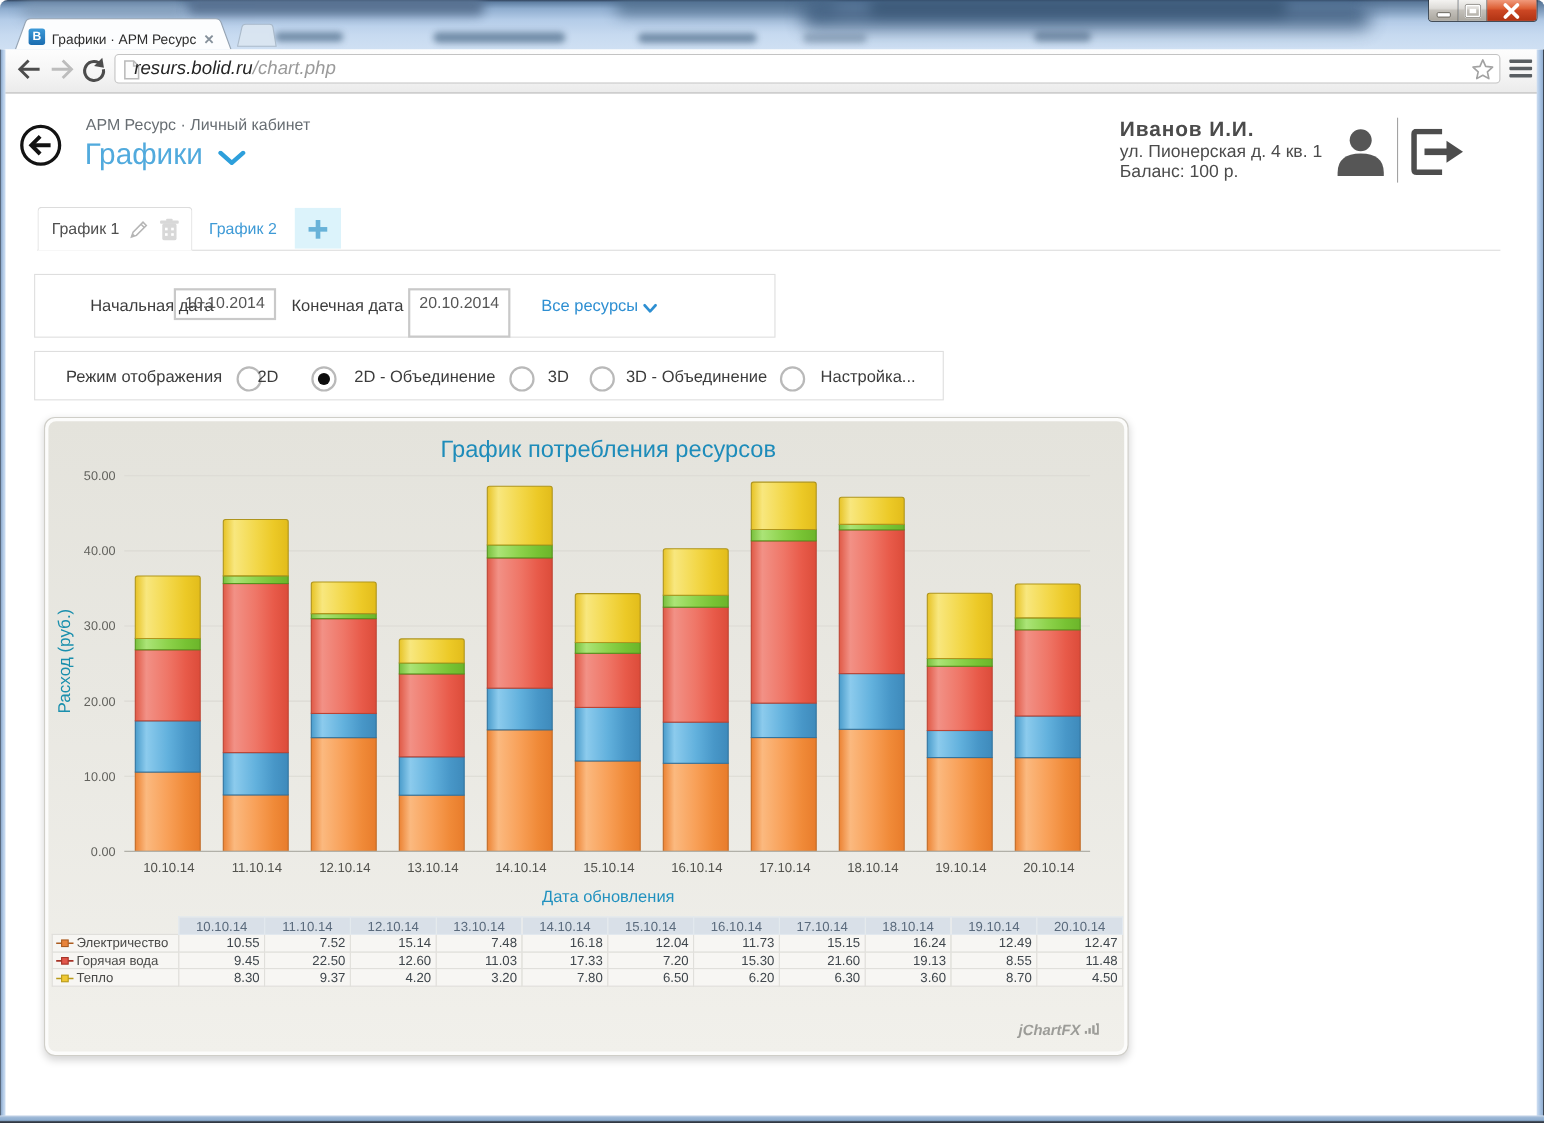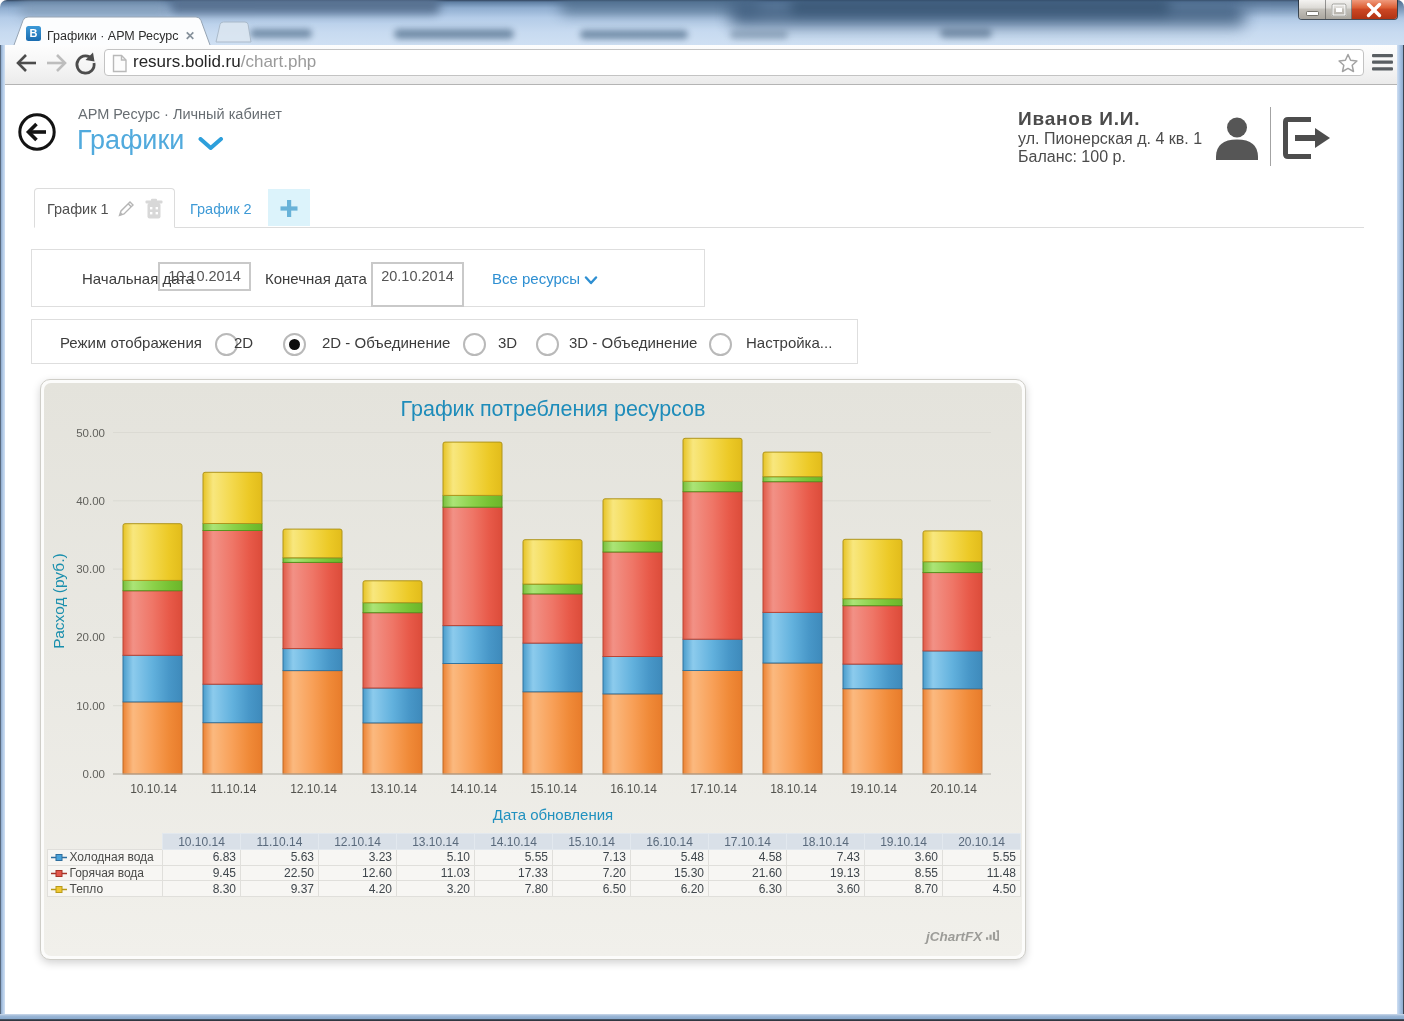--- a/index.html
+++ b/index.html
@@ -20,21 +20,21 @@
 #winbtns .wb{height:100%;position:relative;border-right:1px solid rgba(60,60,60,.5);
  background:linear-gradient(180deg,#f4f3f1 0%,#dddbd7 40%,#c3c0ba 50%,#aaa69e 100%);}
 #winbtns .wb:last-child{border-right:none;}
 #bmin{width:27px;} #bmax{width:26px;}
 #bclose{width:45px;background:linear-gradient(180deg,#f09a7c 0%,#dd6036 40%,#cc4724 50%,#b03313 100%) !important;}
 
 #toolbar{left:4px;top:45px;width:1396px;height:40px;
  background:linear-gradient(180deg,#fdfdfd 0%,#f5f5f5 55%,#ebebeb 100%);
  border-bottom:1px solid #b4b4b4;}
 #urlbar{left:104px;top:49px;width:1260px;height:27px;background:#fff;border:1px solid #c3c3c3;border-radius:4px;}
-#urltext{left:133px;top:52px;font-size:17px;color:#262626;}
+#urltext{left:122px;top:52px;font-size:17px;color:#262626;font-style:italic;}
 #urltext span{color:#9a9a9a;}
 
 #fleft{left:0;top:45px;width:5px;height:976px;background:linear-gradient(90deg,#5a6b80 0,#5a6b80 1px,#8fabcd 1px,#b3cbe7 3px,#cfdff2 5px);}
 #fright{left:1397px;top:45px;width:7px;height:976px;background:linear-gradient(270deg,#3a4552 0,#3a4552 1px,#8fabcd 1px,#a9c4e4 4px,#cfdff2 7px);}
 #fbottom{left:0;top:1014px;width:1404px;height:7px;background:linear-gradient(180deg,#ccd9ea 0,#9cb7d6 2px,#8caccf 4.5px,#44505f 5.5px,#262b33 7px);}
 
 #backbtn{left:16px;top:111px;}
 #crumb{left:78px;top:106px;font-size:14.5px;color:#686e73;}
 #h1{left:77px;top:125px;font-size:27px;color:#51aadd;}
 #h1chev{left:197px;top:137px;}
@@ -380,34 +380,34 @@
             <td>14.10.14</td>
             <td>15.10.14</td>
             <td>16.10.14</td>
             <td>17.10.14</td>
             <td>18.10.14</td>
             <td>19.10.14</td>
             <td>20.10.14</td>
           </tr>
 <tr>
             <td class="lg"><svg width="16" height="9" style="vertical-align:-1px">
-                <line x1="0" y1="4.5" x2="16" y2="4.5" stroke="#2e6e9e" stroke-width="1.5"></line>
-                <rect x="5" y="1.5" width="6" height="6" fill="#4aa3da" stroke="#2e6e9e" stroke-width="1"></rect>
-              </svg><span>Холодная вода</span></td>
-            <td class="v">6.83</td>
-            <td class="v">5.63</td>
-            <td class="v">3.23</td>
-            <td class="v">5.10</td>
-            <td class="v">5.55</td>
-            <td class="v">7.13</td>
-            <td class="v">5.48</td>
-            <td class="v">4.58</td>
-            <td class="v">7.43</td>
-            <td class="v">3.60</td>
-            <td class="v">5.55</td>
+                <line x1="0" y1="4.5" x2="16" y2="4.5" stroke="#ab5c20" stroke-width="1.5"></line>
+                <rect x="5" y="1.5" width="6" height="6" fill="#e8833a" stroke="#ab5c20" stroke-width="1"></rect>
+              </svg><span>Электричество</span></td>
+            <td class="v">10.55</td>
+            <td class="v">7.52</td>
+            <td class="v">15.14</td>
+            <td class="v">7.48</td>
+            <td class="v">16.18</td>
+            <td class="v">12.04</td>
+            <td class="v">11.73</td>
+            <td class="v">15.15</td>
+            <td class="v">16.24</td>
+            <td class="v">12.49</td>
+            <td class="v">12.47</td>
           </tr>
 <tr>
             <td class="lg"><svg width="16" height="9" style="vertical-align:-1px">
                 <line x1="0" y1="4.5" x2="16" y2="4.5" stroke="#a63327" stroke-width="1.5"></line>
                 <rect x="5" y="1.5" width="6" height="6" fill="#e2574b" stroke="#a63327" stroke-width="1"></rect>
               </svg><span>Горячая вода</span></td>
             <td class="v">9.45</td>
             <td class="v">22.50</td>
             <td class="v">12.60</td>
             <td class="v">11.03</td>

